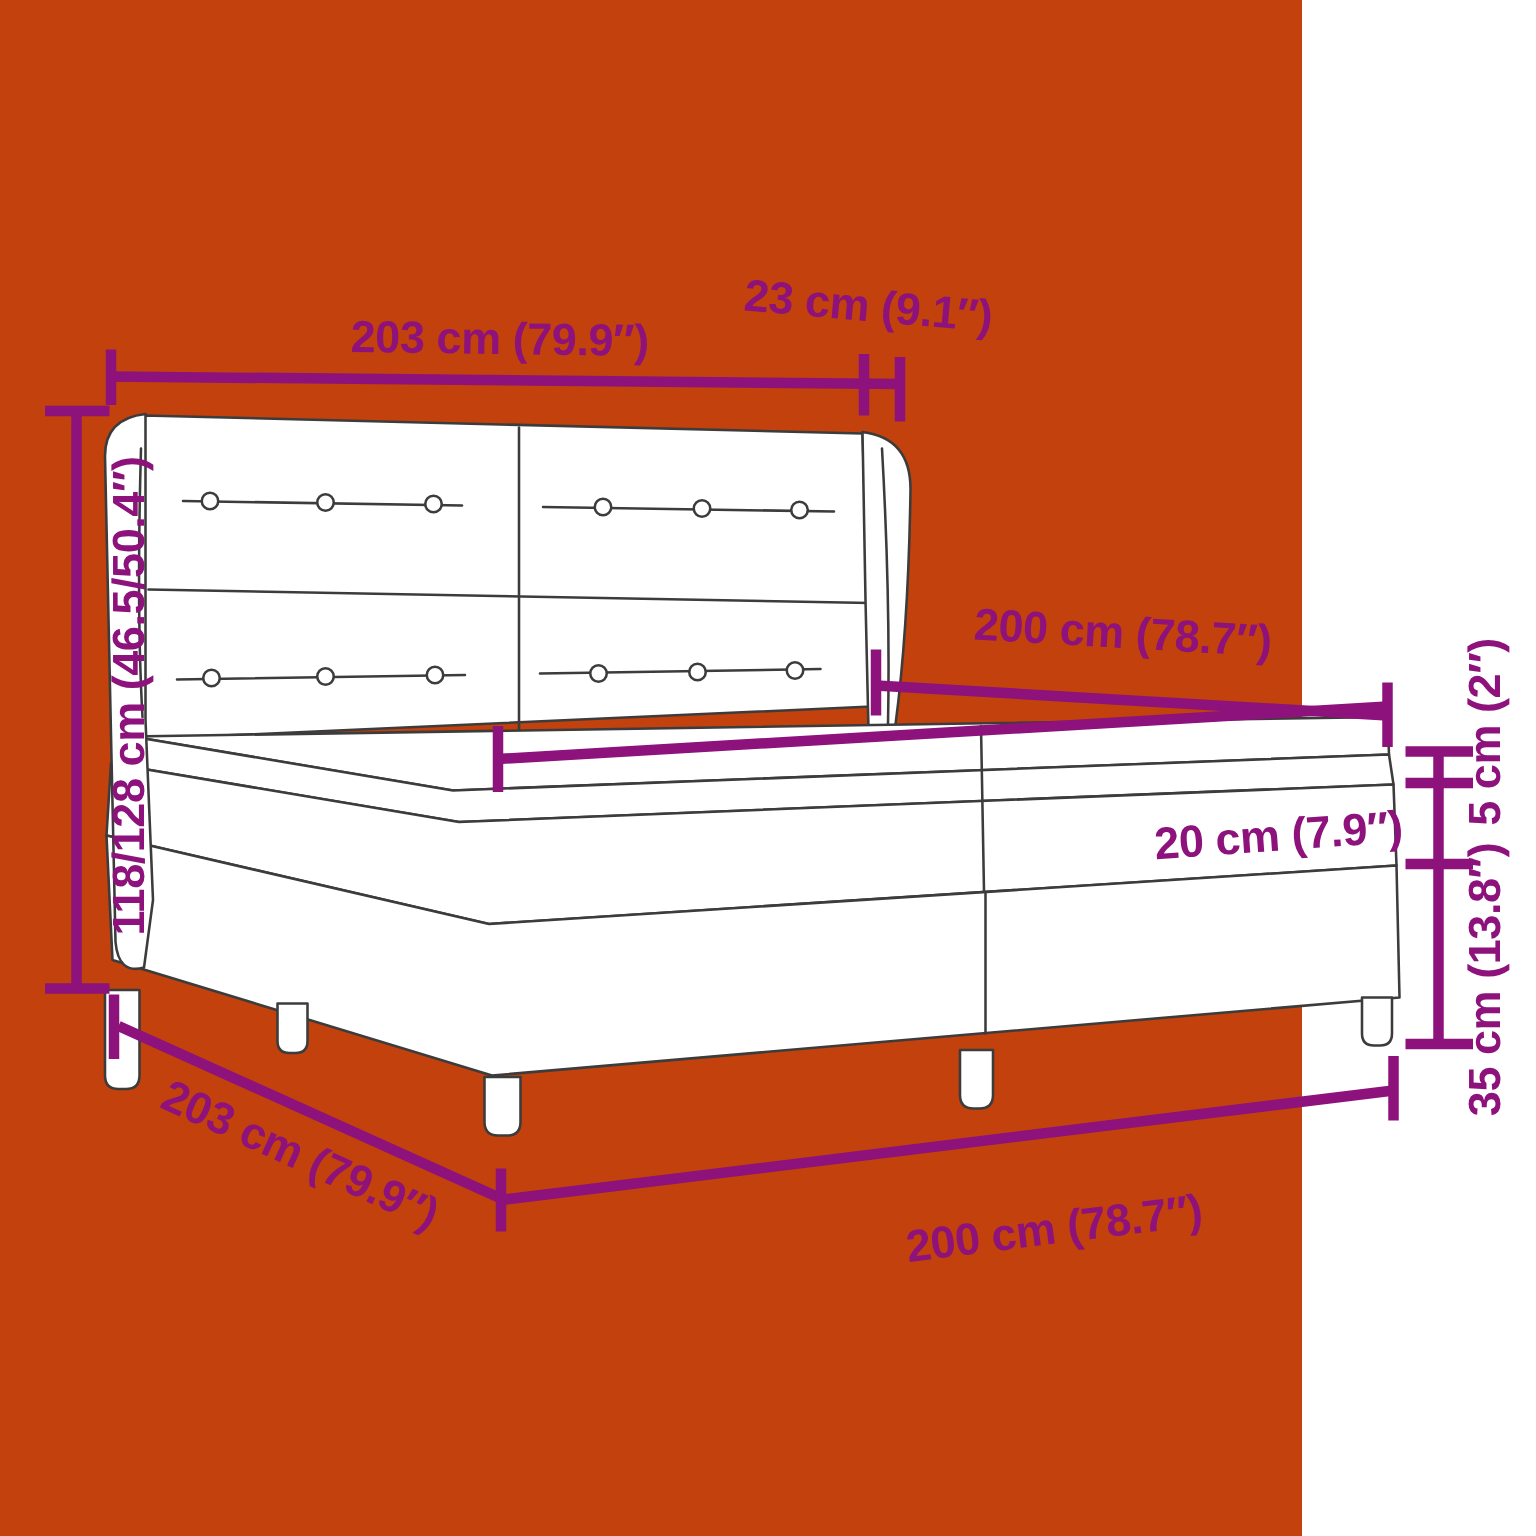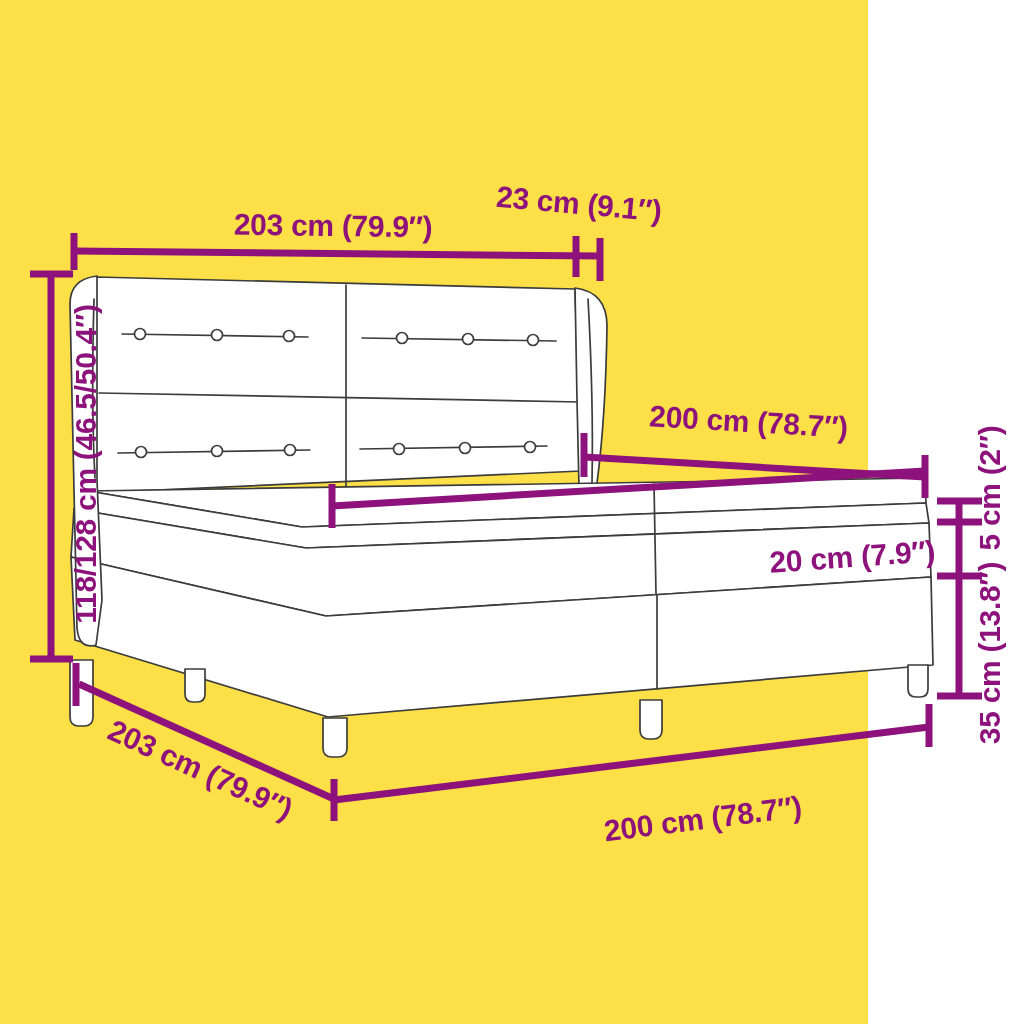--- a/index.html
+++ b/index.html
@@ -7,21 +7,21 @@
     padding: 0;
     background: #ffffff;
     width: 1024px;
     height: 1024px;
     overflow: hidden;
   }
   .diagram-stage {
     width: 868px;
     height: 1024px;
     position: relative;
-    background: #fde047;
+    background: #c2410c;
   }
   svg {
     display: block;
     font-family: "Liberation Sans", "DejaVu Sans", sans-serif;
   }
   .dim-label {
     font-weight: 700;
     font-size: 30px;
     letter-spacing: -0.3px;
   }

